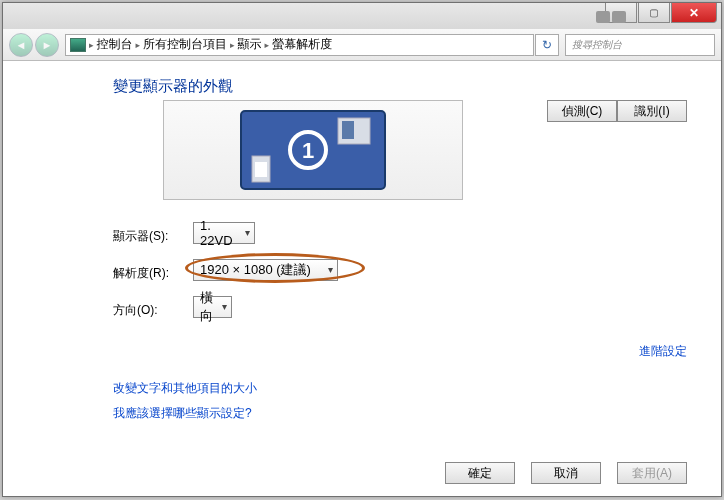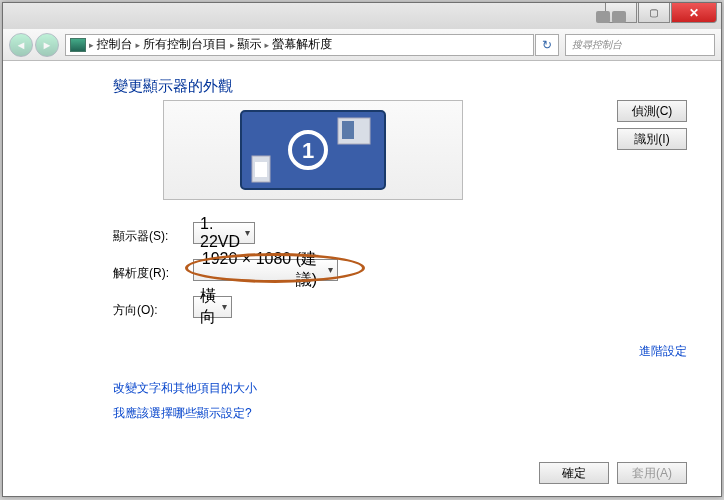--- a/index.html
+++ b/index.html
@@ -24,39 +24,39 @@
 .sep { color: #666; font-size: 9px; }
 .refresh-box { width: 24px; height: 22px; border: 1px solid #aaa; background: #fff; display: flex; align-items: center; justify-content: center; color: #36a; margin-left: -5px; }
 .search { width: 150px; height: 22px; border: 1px solid #aaa; background: #fff; padding: 0 6px; color: #888; font-style: italic; font-size: 10px; margin-left: 4px; display: flex; align-items: center; }
 
 .content { padding: 16px 34px 12px 110px; position: relative; height: calc(100% - 58px); }
 .heading { color: #003399; font-size: 15px; margin-bottom: 4px; }
 
 .monitor-row { display: flex; align-items: flex-start; margin-bottom: 20px; }
 .monitor-area { width: 300px; height: 100px; border: 1px solid #bbb; background: linear-gradient(to bottom,#fafafa,#eee); position: relative; margin-left: 50px; }
 .monitor-svg { position: absolute; left: 50%; top: 50%; transform: translate(-50%,-50%); }
-.side-btns { margin-left: auto; display: flex; flex-direction: column; gap: 6px; }
+.side-btns { margin-left: auto; display: flex; flex-direction: row; }
 .btn { min-width: 70px; height: 22px; padding: 0 10px; background: linear-gradient(to bottom,#f8f8f8,#e0e0e0); border: 1px solid #888; font-size: 12px; cursor: default; display: flex; align-items: center; justify-content: center; }
 .btn.disabled { color: #999; }
 
 .form-row { display: flex; align-items: center; margin-bottom: 12px; }
 .form-label { width: 80px; margin-top: 8px; }
-.select { height: 22px; background: linear-gradient(to bottom,#fff,#eee); border: 1px solid #888; padding: 0 20px 0 6px; position: relative; display: flex; align-items: center; font-size: 16px; cursor: default; }
+.select { height: 22px; background: linear-gradient(to bottom,#fff,#eee); border: 1px solid #888; padding: 0 20px 0 6px; position: relative; display: flex; align-items: center; font-size: 13px; cursor: default; }
 .select::after { content: "▾"; position: absolute; right: 4px; font-size: 10px; color: #444; }
 .sel-display { width: 62px; }
 .sel-res { width: 145px; text-align: right; }
 .sel-ori { width: 39px; }
 
 .circle-highlight { position: absolute; border: 3px solid #b85c1c; border-radius: 50%; width: 180px; height: 30px; pointer-events: none; }
 
 .adv-link { text-align: right; margin: 24px 0 20px; }
 .link { color: #0645cc; cursor: default; }
 .link-row { margin-bottom: 8px; }
 
-.footer { position: absolute; bottom: 12px; right: 34px; display: flex; gap: 8px; }
+.footer { position: absolute; bottom: 12px; right: 34px; display: flex; gap: 16px; }
 </style>
 </head>
 <body>
 
 <div class="window">
   <div class="titlebar">
     <span class="titlebar-blur"></span>
     <div class="win-icons">
         <span></span>
         <span></span>
@@ -125,16 +125,17 @@
 
     <div class="adv-link">
       <span class="link">進階設定</span>
     </div>
 
     <div class="link-row"><span class="link">改變文字和其他項目的大小</span></div>
     <div class="link-row"><span class="link">我應該選擇哪些顯示設定?</span></div>
 
     <div class="footer">
       <div class="btn">確定</div>
+      <div class="btn">取消</div>
       <div class="btn disabled">套用(A)</div>
     </div>
   </div>
 </div>
 
 </body></html>

